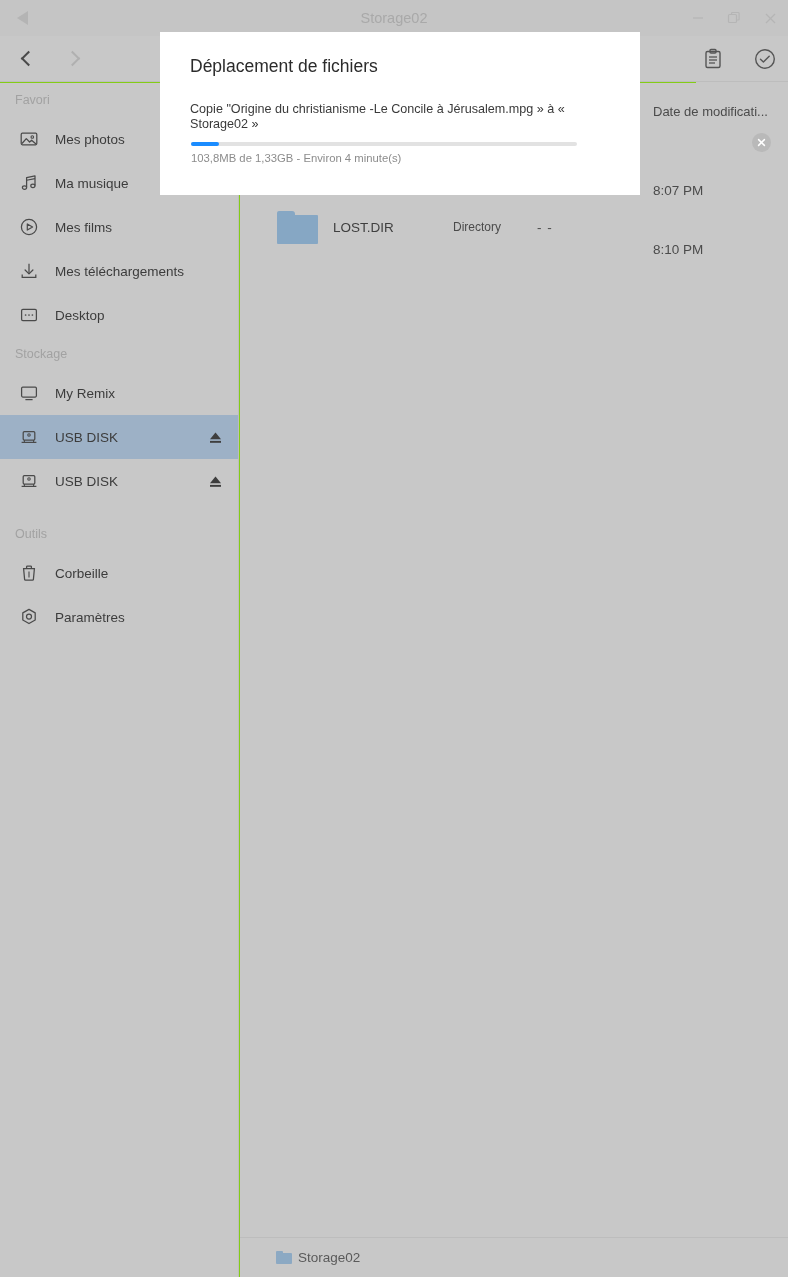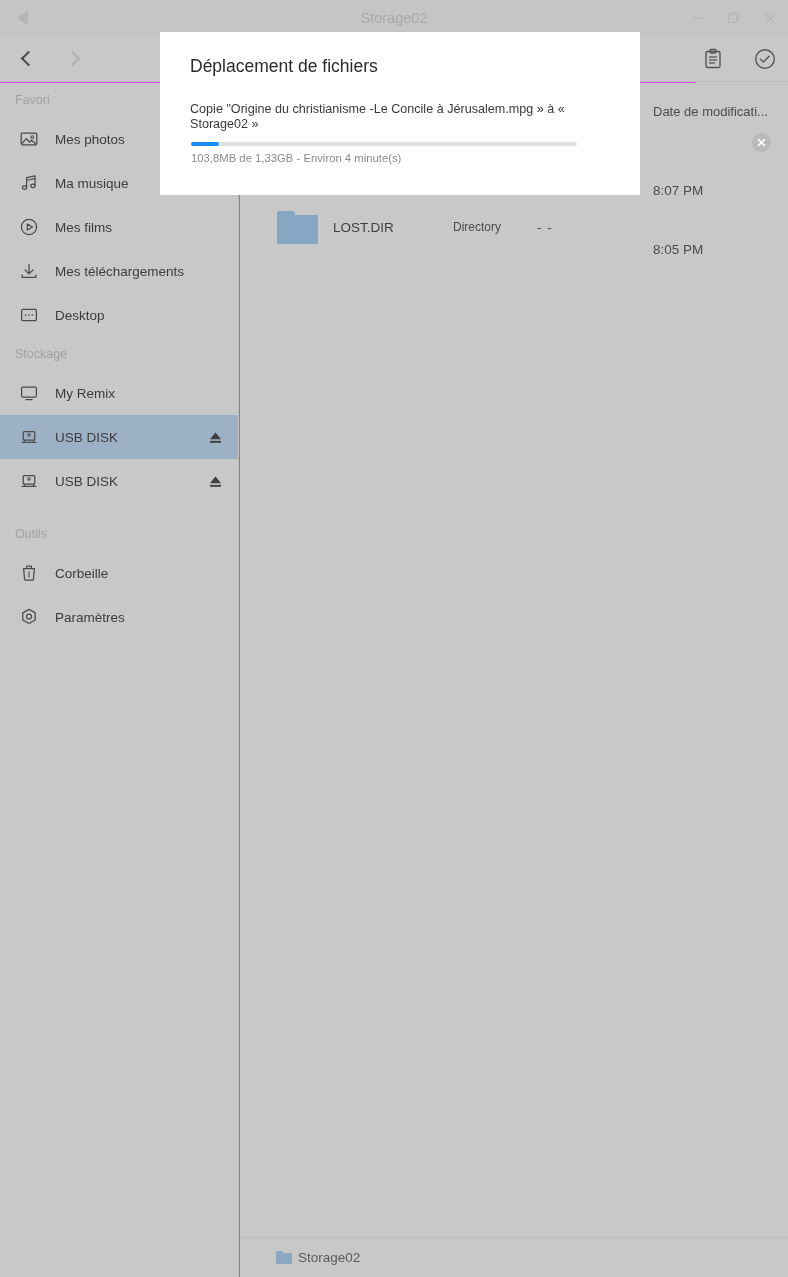--- a/index.html
+++ b/index.html
@@ -5,21 +5,21 @@
   * { box-sizing: border-box; margin: 0; padding: 0; }
   html, body {
     width: 788px; height: 1277px;
     font-family: "Liberation Sans", sans-serif;
     background: #c8c8c8;
     overflow: hidden;
   }
   #app {
     position: relative;
     width: 696px; height: 1277px;
-    background: #d946ef;
+    background: #84cc16;
   }
 
   
   .titlebar {
     position: absolute; top: 0; left: 0;
     width: 788px; height: 36px;
     background: #c5c5c5;
     display: flex; align-items: center;
   }
   .titlebar-back {
@@ -83,22 +83,22 @@
   
   .sidebar {
     position: absolute; top: 83px; left: 0;
     width: 239px; height: 1194px;
     background: #c8c8c8;
     border-right: 1px solid #bdbdbd;
     overflow: hidden;
   }
   .sb-section {
     height: 34px; line-height: 34px;
-    padding-left: 4px;
-    font-size: 12.5px; color: #a2a2a2; margin-left: 11px;
+    padding-left: 15px;
+    font-size: 12.5px; color: #a2a2a2;
   }
   .sb-section.tools { margin-top: 14px; }
   .sb-item {
     height: 44px;
     display: flex; align-items: center;
     padding-left: 16px; padding-right: 14px;
     color: #3c3c3c;
   }
   .sb-item.selected { background: #9db1c6; }
   .sb-icon {
@@ -452,21 +452,21 @@
     </div>
 
     <div class="fp-row">
       <span class="folder-ico">
         <span class="tab"></span>
           <span class="body"></span>
       </span>
       <span class="fp-name">LOST.DIR</span>
       <span class="fp-type">Directory</span>
       <span class="fp-size">- -</span>
-      <span class="fp-date">8:05 PM</span>
+      <span class="fp-date">8:10 PM</span>
     </div>
   </div>
 
   <div class="statusbar">
     <span class="sb-folder-ico">
       <span class="tab"></span>
         <span class="body"></span>
     </span>
     <span class="status-text">Storage02</span>
   </div>

